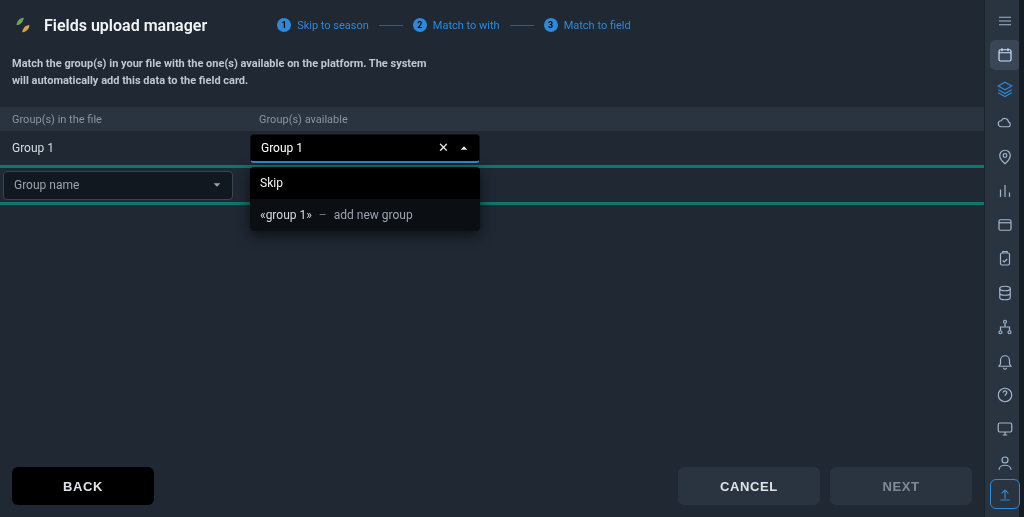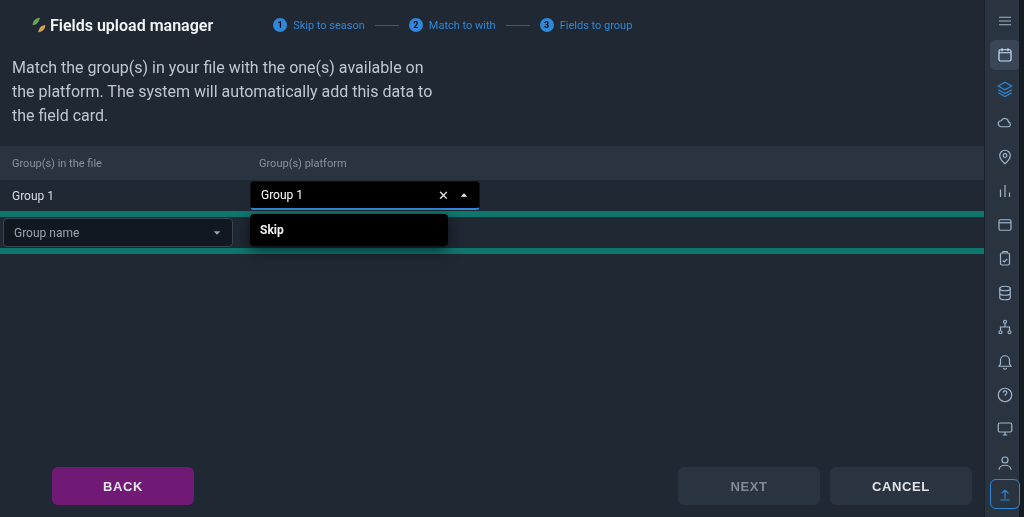--- a/index.html
+++ b/index.html
@@ -15,21 +15,22 @@
     .main-area {
       flex: 1;
       display: flex;
       flex-direction: column;
       position: relative;
     }
     
     .header {
       display: flex;
       align-items: center;
-      padding: 14px 12px 10px 28px;
+      padding: 14px 12px 10px 12px;
+      gap: 10px;
     }
     .logo {
       width: 22px; height: 22px;
     }
     .page-title {
       color: #f3f5f7;
       font-size: 16px;
       font-weight: 600;
       margin-right: 60px;
     }
@@ -55,50 +56,51 @@
       font-weight: 700;
     }
     .step-connector {
       width: 24px; height: 1px;
       background: #3a5b7a;
     }
     
     .description {
       padding: 10px 12px 18px 12px;
       color: #bfc7d0;
-      font-size: 16px;
+      font-size: 11px;
       line-height: 1.5;
       max-width: 450px;
+      font-weight: bold;
     }
     
     .table-container {
       flex: 1;
       margin: 0 0 0 0;
     }
     .table-header-row {
       display: flex;
       background: #2a3441;
-      height: 34px;
+      height: 24px;
       align-items: center;
       font-size: 11px;
       color: #8a93a0;
     }
     .col-file {
       width: 247px;
       padding-left: 12px;
     }
     .col-available {
       flex: 1;
       padding-left: 12px;
     }
     .table-row {
       display: flex;
       height: 37px;
       align-items: center;
-      border-bottom: 6px solid #0f766e;
+      border-bottom: 3px solid #0f766e;
       font-size: 12px;
       color: #d8dde3;
     }
     .cell-file {
       width: 247px;
       padding-left: 12px;
     }
     .cell-available {
       flex: 1;
       padding-left: 3px;
@@ -132,26 +134,25 @@
       color: #e6e9ec;
       font-size: 13px;
       line-height: 1;
     }
     .select-caret svg { display: block; }
     
     .dropdown {
       position: absolute;
       left: 3px;
       top: 33px;
-      width: 198px;
+      width: 230px;
       z-index: 20;
       border-radius: 4px;
       overflow: hidden;
       box-shadow: 0 4px 14px rgba(0,0,0,0.6);
-      font-weight: bold;
     }
     .dropdown-item {
       background: #000;
       color: #f0f2f4;
       font-size: 12px;
       padding: 9px 10px;
     }
     .dropdown-item.sub {
       background: #0b0f14;
       color: #b6bdc6;
@@ -177,24 +178,23 @@
       height: 38px;
       border: none;
       border-radius: 6px;
       font-size: 13px;
       font-weight: 600;
       letter-spacing: 0.6px;
       padding: 0 22px;
       cursor: pointer;
     }
     .btn-secondary {
-      background: #701a75;
+      background: #000000;
       color: #dfe3e8;
       width: 142px;
-      margin-left: 40px;
     }
     .spacer { flex: 1; }
     .btn-cancel {
       background: #2a3441;
       color: #dfe3e8;
       width: 142px;
     }
     .btn-next {
       background: #2a3441;
       color: #7f8a98;
@@ -260,49 +260,54 @@
         <span>Skip to season</span>
       </div>
       <div class="step-connector"></div>
       <div class="step">
         <div class="step-badge">2</div>
         <span>Match to with</span>
       </div>
       <div class="step-connector"></div>
       <div class="step">
         <div class="step-badge">3</div>
-        <span>Fields to group</span>
+        <span>Match to field</span>
       </div>
     </div>
   </div>
 
   <div class="description">Match the group(s) in your file with the one(s) available on the platform. The system will automatically add this data to the field card.</div>
 
   <div class="table-container">
     <div class="table-header-row">
       <div class="col-file">Group(s) in the file</div>
-      <div class="col-available">Group(s) platform</div>
+      <div class="col-available">Group(s) available</div>
     </div>
 
     <div class="table-row">
       <div class="cell-file">Group 1</div>
       <div class="cell-available">
         <div class="select-box open">
           <span>Group 1</span>
           <span class="select-right">
             <span class="select-clear">✕</span>
             <span class="select-caret">
               <svg viewBox="0 0 12 12" width="10" height="10">
                   <path d="M2 8 L6 4 L10 8" fill="#e6e9ec"></path>
                 </svg>
             </span>
           </span>
         </div>
         <div class="dropdown">
           <div class="dropdown-item">Skip</div>
+          <div class="dropdown-item sub">
+            <span class="quote">«group 1»</span>
+            <span class="dash">–</span>
+            <span class="addnew">add new group</span>
+          </div>
         </div>
       </div>
     </div>
 
     <div class="table-row">
       <div class="cell-available">
         <div class="select-box">
           <span>Group name</span>
           <span class="select-caret">
             <svg viewBox="0 0 12 12" width="10" height="10">
@@ -311,22 +316,22 @@
           </span>
         </div>
       </div>
     </div>
 
   </div>
 
   <div class="footer">
     <button class="btn btn-secondary">BACK</button>
     <div class="spacer"></div>
+    <button class="btn btn-cancel">CANCEL</button>
     <button class="btn btn-next">NEXT</button>
-    <button class="btn btn-cancel">CANCEL</button>
   </div>
 </div>
 
 <div class="right-rail">
   <div class="scrollbar-track"></div>
   <div class="rail-item">
     <svg viewBox="0 0 24 24">
         <path d="M4 7h16M4 12h16M4 17h16"></path>
       </svg>
   </div>

